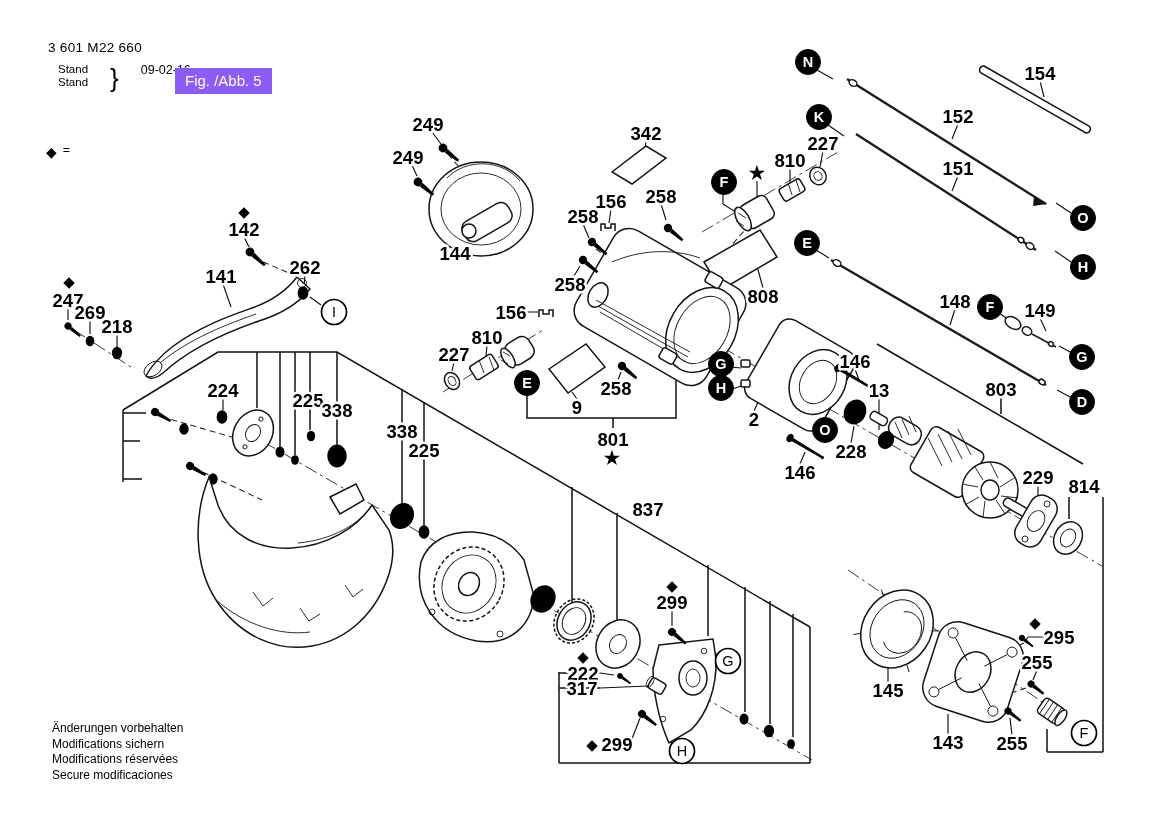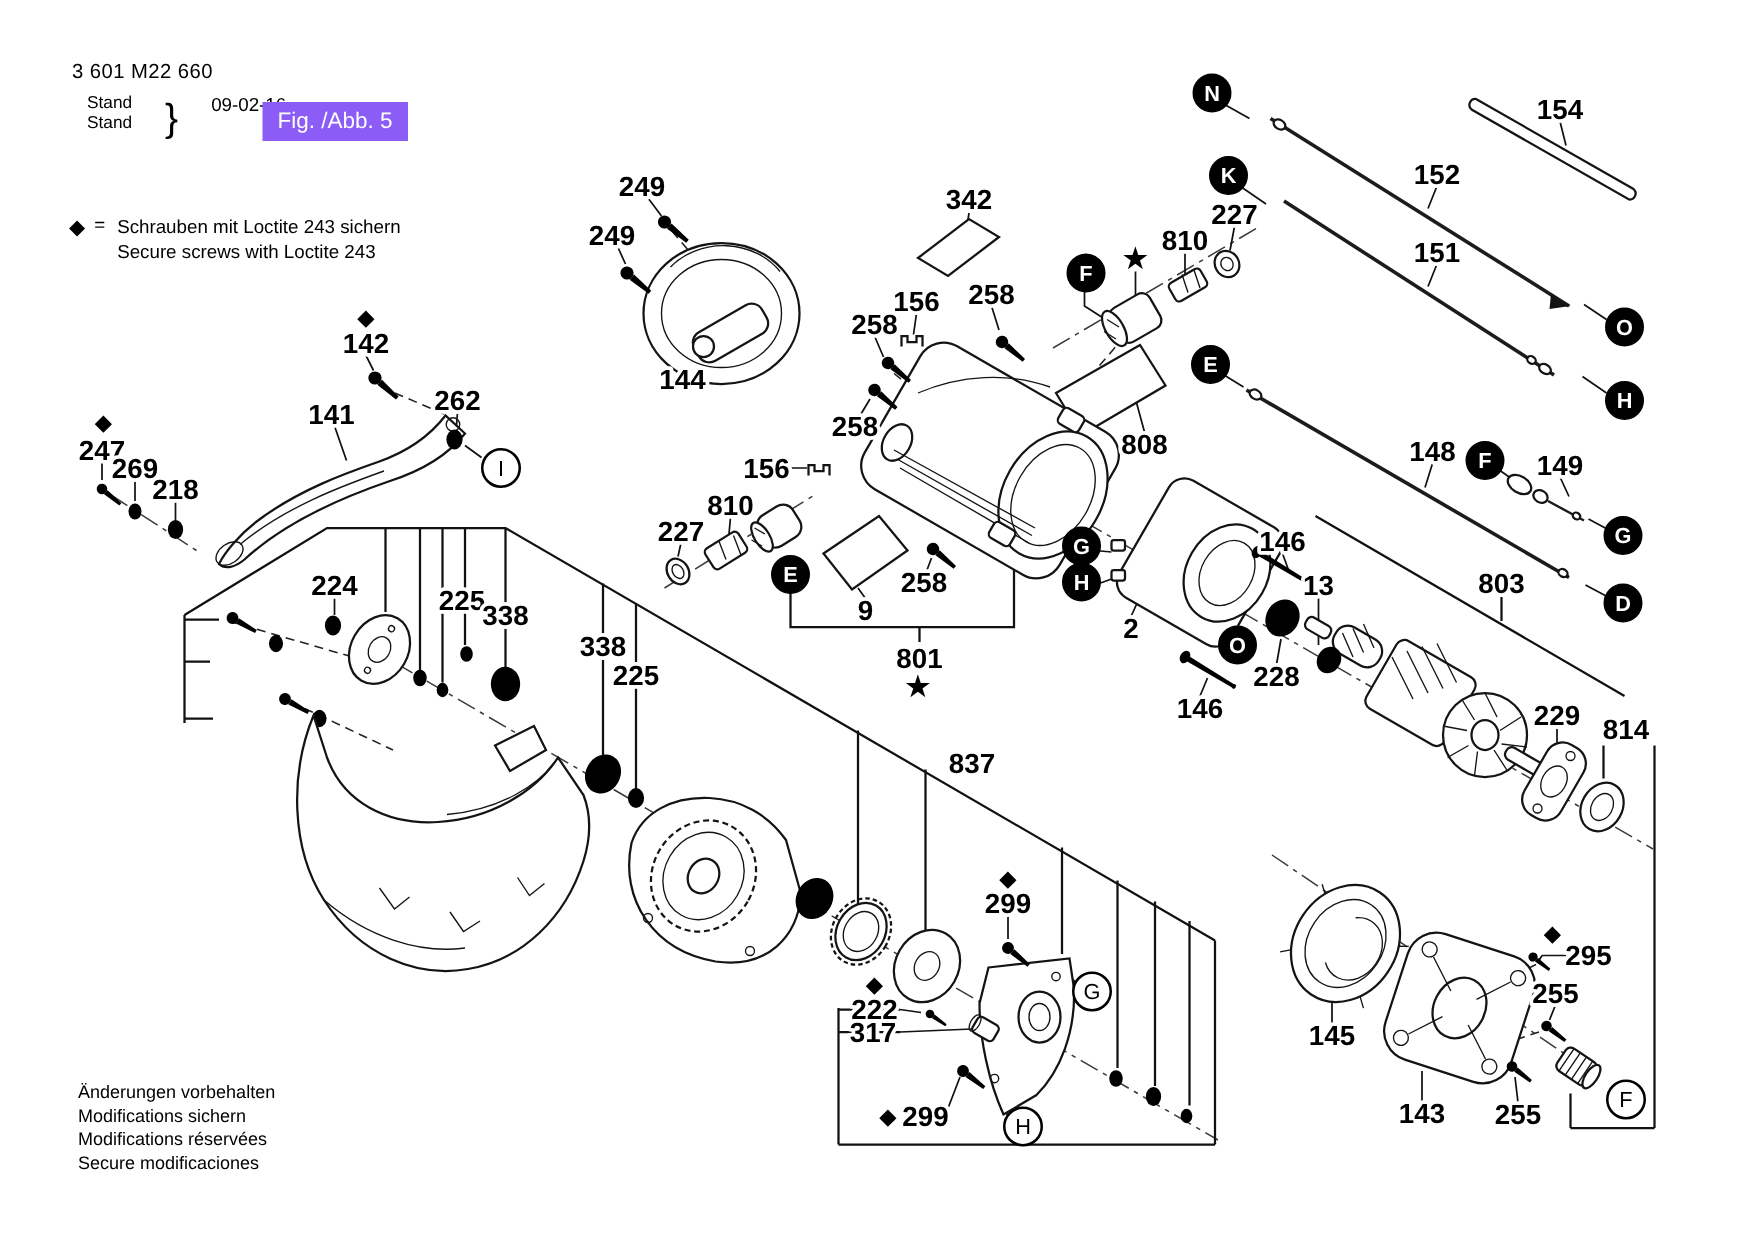--- a/index.html
+++ b/index.html
@@ -55,24 +55,20 @@
     </div>
     <span class="brace">}</span>
     <span class="stand-date">09-02-16</span>
   </div>
 
   <div class="fig-box">Fig. /Abb. 5</div>
 
   <div class="legend">
     <span class="sym">◆</span>
     <span class="eq">=</span>
-    <span class="lines">
-      <span>Schrauben mit Loctite 243 sichern</span><br>
-      <span>Secure screws with Loctite 243</span>
-    </span>
   </div>
 
   <div class="footer">
     <div>Änderungen vorbehalten</div>
     <div>Modifications sichern</div>
     <div>Modifications réservées</div>
     <div>Secure modificaciones</div>
   </div>
 
   <svg id="diagram" width="1169" height="826" viewBox="0 0 1169 826">

